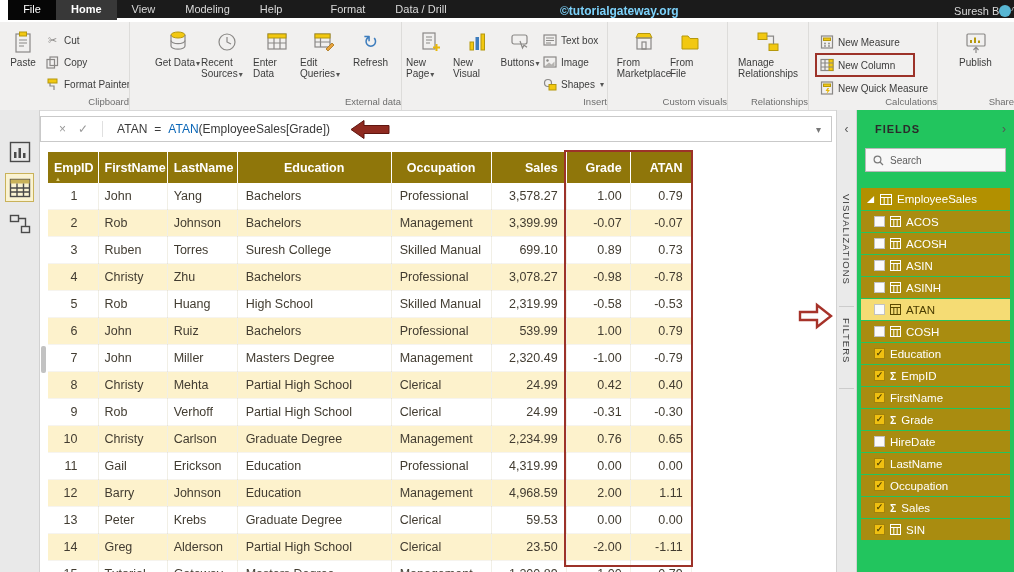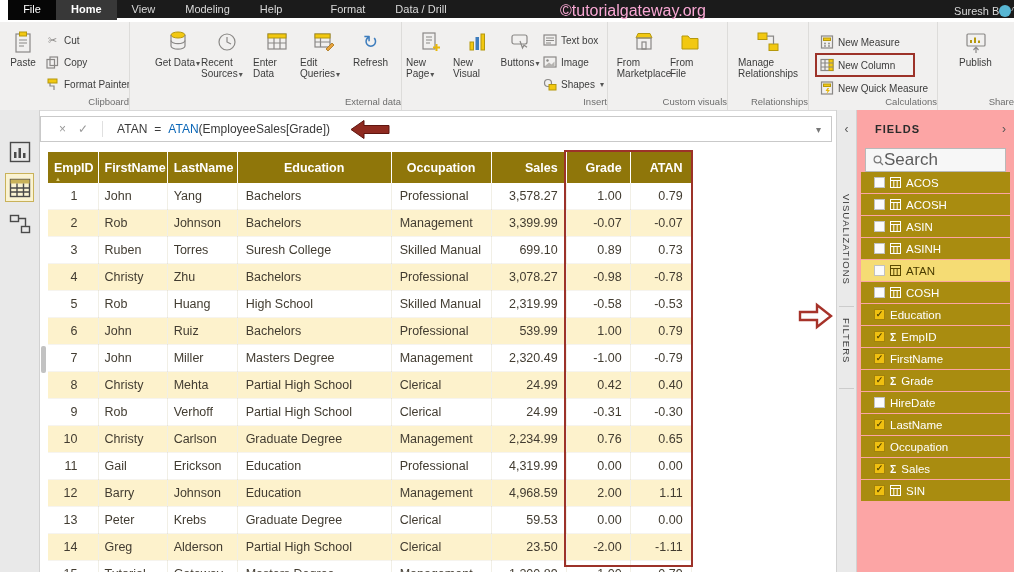--- a/index.html
+++ b/index.html
@@ -5,21 +5,21 @@
   html,body{margin:0;padding:0;}
   .screen{position:relative;width:1014px;height:572px;overflow:hidden;background:#fff;
           font-family:"Liberation Sans",sans-serif;-webkit-font-smoothing:antialiased;}
 
   
   .titlebar{position:absolute;top:0;left:8px;width:1014px;height:18px;background:#1b1b1b;
             color:#d9d9d9;font-size:11px;display:flex;align-items:center;}
   .file-tab{width:48px;height:22px;line-height:22px;text-align:center;background:#060606;color:#fff;}
   .mtab{padding:0 15px;line-height:22px;white-space:nowrap;}
   .mtab.active{color:#fff;font-weight:bold;background:#383838;}
-  .brand{position:absolute;left:552px;top:0;line-height:22px;color:#f9a8d4;font-weight:normal;font-size:16px;}
+  .brand{position:absolute;left:552px;top:0;line-height:22px;color:#7dd3fc;font-weight:bold;font-size:12px;}
   .tb-right{position:absolute;right:6px;top:0;height:22px;display:flex;align-items:center;}
   .avatar{width:12px;height:12px;border-radius:50%;background:#58b7d4;display:inline-block;}
   .caret{color:#bbb;font-size:10px;}
 
   
   .ribbon{position:absolute;top:22px;left:0;width:1014px;height:88px;background:#f1f0ef;
           border-bottom:1px solid #d9d9d9;display:flex;}
   .rgroup{position:relative;height:100%;border-right:1px solid #dddcda;box-sizing:border-box;overflow:hidden;flex:none;}
   .gbody{display:flex;align-items:flex-start;height:70px;padding-top:4px;box-sizing:border-box;}
   .glabel{position:absolute;bottom:3px;left:0;right:0;text-align:right;font-size:9.5px;color:#6e6e6e;}
@@ -86,27 +86,27 @@
   
   .strip{position:absolute;left:836px;top:110px;width:21px;height:462px;background:#eaeaea;
          border-left:1px solid #d2d2d2;border-right:1px solid #d2d2d2;box-sizing:border-box;}
   .strip .collapse{position:absolute;top:12px;left:0;right:0;text-align:center;color:#555;font-size:12px;}
   .vlabel{position:absolute;left:4px;writing-mode:vertical-rl;font-size:9.5px;letter-spacing:1px;color:#3a3a3a;}
   .vis{top:84px;}
   .fil{top:208px;}
   .sdiv{position:absolute;left:2px;right:2px;height:1px;background:#cccccc;}
 
   
-  .fields{position:absolute;left:857px;top:110px;width:157px;height:462px;background:#fca5a5;
+  .fields{position:absolute;left:857px;top:110px;width:157px;height:462px;background:#22c55e;
           box-sizing:border-box;overflow:hidden;}
   .fheader{display:flex;align-items:center;padding:12px 8px 0 18px;}
   .ftitle{font-size:11px;font-weight:bold;letter-spacing:1px;color:#2b2b2b;}
   .fexpand{margin-left:auto;color:#555;font-size:12px;}
   .fsearch{margin:12px 8px 0 8px;height:24px;border:1px solid #b9b9b9;background:#f7f7f7;
-           display:flex;align-items:center;gap:0;padding:0 7px;font-size:17px;color:#5c5c5c;box-sizing:border-box;}
+           display:flex;align-items:center;gap:6px;padding:0 7px;font-size:10px;color:#5c5c5c;box-sizing:border-box;}
   .emp-row{margin:16px 4px 1px 4px;height:22px;background:#b29000;color:#fff;display:flex;
            align-items:center;gap:5px;padding:0 5px;font-size:11.5px;}
   .field-row{margin:0 4px 1px 4px;height:21px;background:#a98c10;color:#fff;display:flex;
              align-items:center;gap:5px;padding:0 4px 0 13px;font-size:11.5px;box-sizing:border-box;}
   .field-row.selected{background:#f5dc74;color:#4a3c00;}
   .cb{width:11px;height:11px;background:#fbfbfb;border:1px solid #c2c2c2;box-sizing:border-box;
       font-size:9px;line-height:9px;text-align:center;color:transparent;flex:none;}
   .cb.checked{background:#f0c011;border-color:#a3820a;color:#5b4a00;font-weight:bold;}
   .sigma{font-size:10.5px;font-weight:bold;flex:none;}
   .calcicon{display:inline-flex;color:#fff;flex:none;}
@@ -632,20 +632,30 @@
       <span class="ftitle">FIELDS</span>
       <span class="fexpand">›</span>
     </div>
     <div class="fsearch">
       <svg width="11" height="11" viewBox="0 0 11 11">
           <circle cx="4.5" cy="4.5" r="3.4" fill="none" stroke="#7a7a7a" stroke-width="1.2"></circle>
           <path d="M7 7 L10 10" stroke="#7a7a7a" stroke-width="1.2"></path>
         </svg>
       <span>Search</span>
     </div>
+    <div class="emp-row">
+      <svg width="9" height="9" viewBox="0 0 10 10">
+          <polygon points="9,1 9,9 1,9" fill="#fff"></polygon>
+        </svg>
+      <svg width="12" height="11" viewBox="0 0 12 11">
+          <rect x="0.5" y="0.5" width="11" height="10" fill="none" stroke="#fff"></rect>
+          <path d="M0.5 3.5 H11.5 M4.2 3.5 V10.5 M7.9 3.5 V10.5" stroke="#fff" fill="none"></path>
+        </svg>
+      <span>EmployeeSales</span>
+    </div>
     <div class="fields-list">
         <div class="field-row">
           <span class="cb"></span>
           <span class="calcicon">
             <svg width="11" height="11" viewBox="0 0 11 11">
               <rect x="0.5" y="0.5" width="10" height="10" fill="none" stroke="currentColor"></rect>
               <path d="M0.5 3.5 H10.5 M3.8 3.5 V10.5 M7.2 3.5 V10.5" stroke="currentColor" fill="none"></path>
             </svg>
           </span>
           <span class="flabel">ACOS</span>

